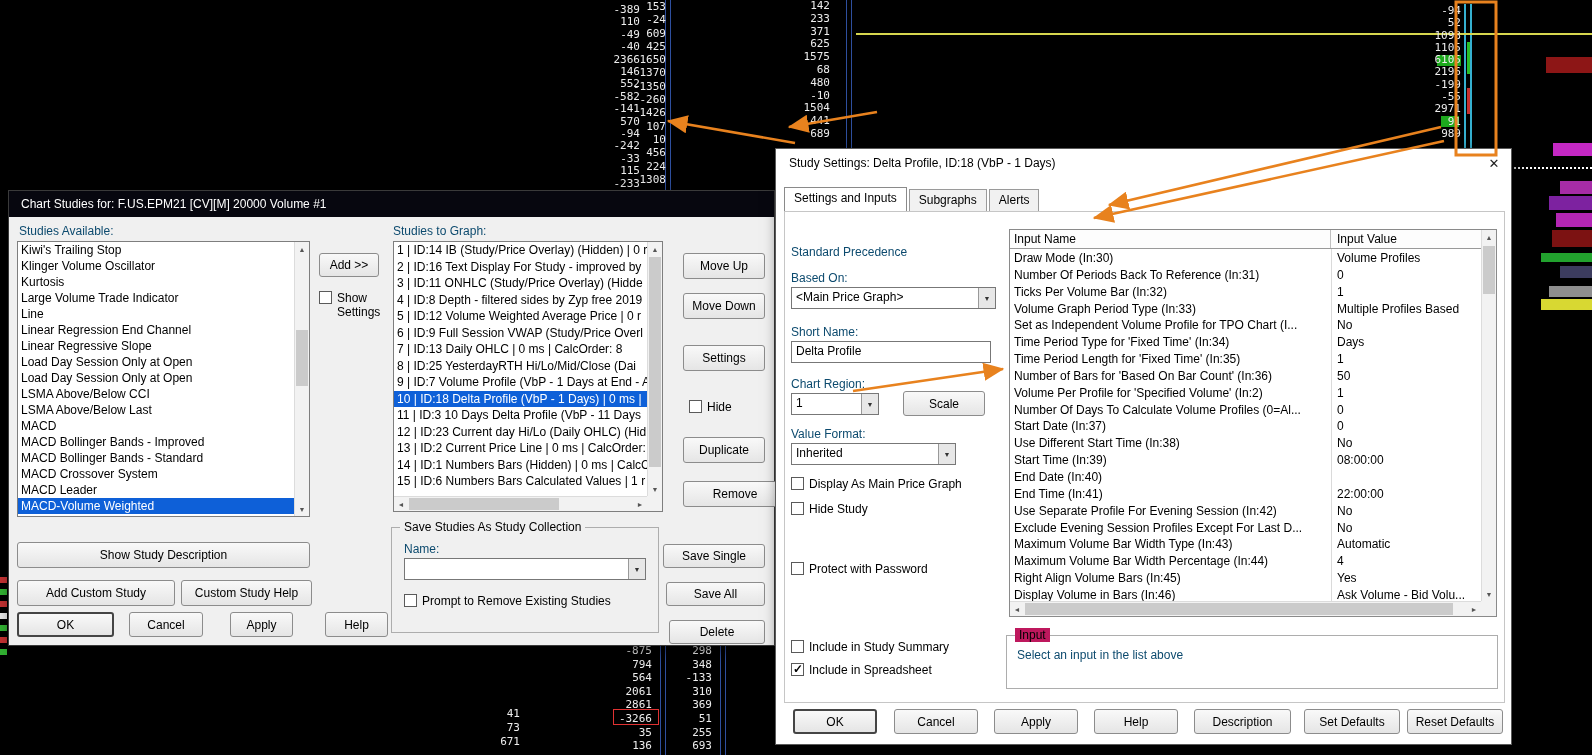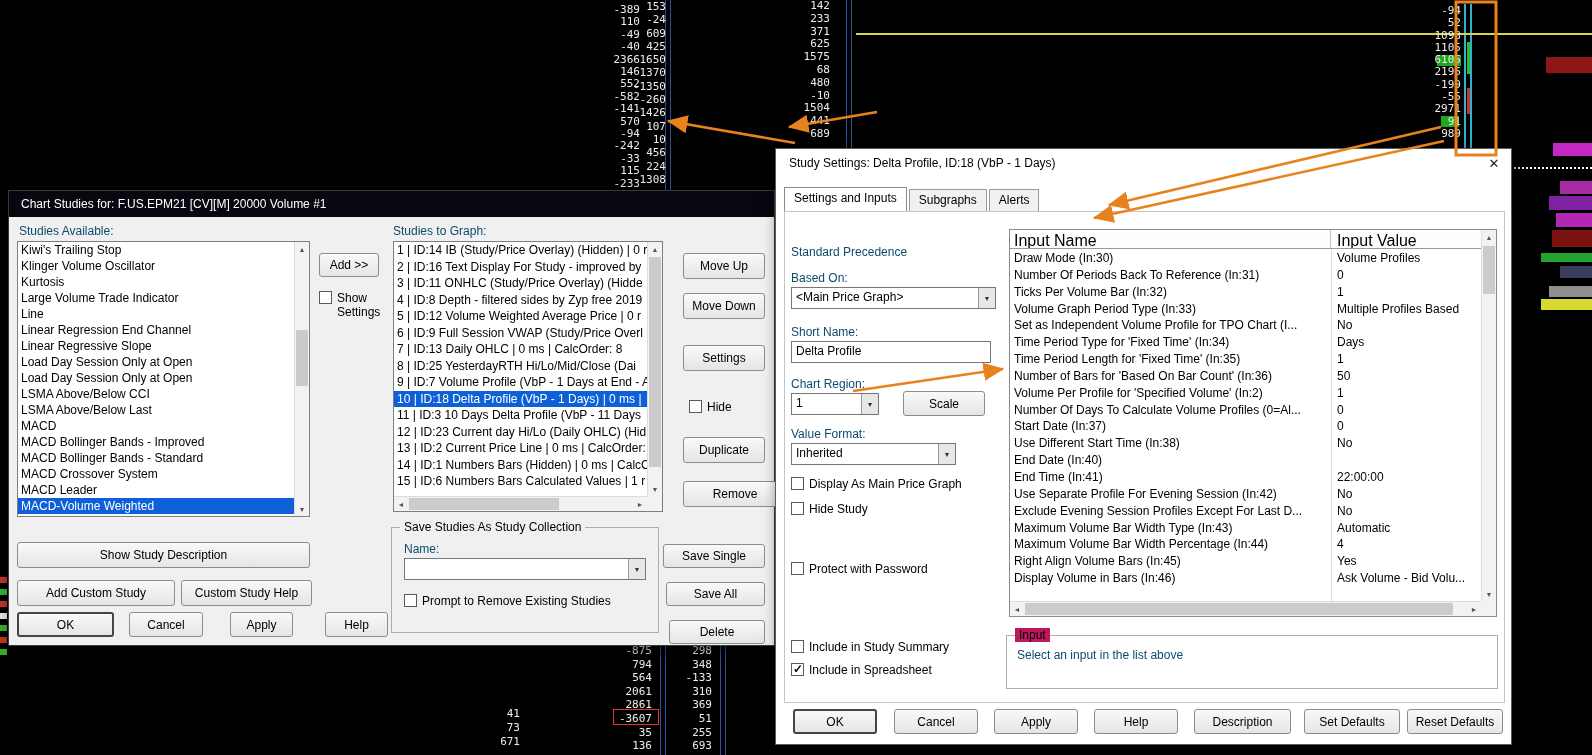--- a/index.html
+++ b/index.html
@@ -50,21 +50,21 @@
 #cs-dlg .gb-title{background:#f0f0f0}
 #ss-dlg .gb-title{background:#be185d}
 .tabs{position:absolute;display:flex;align-items:flex-end}
 .tab{font-size:12px;padding:3px 9px 4px;border:1px solid #9a9a9a;border-bottom:none;background:#f1f1f1;margin-right:2px;color:#000}
 .tab.active{background:#fff;padding-bottom:6px;border-color:#8a8a8a}
 .frame{position:absolute;border:1px solid #c6c6c6}
 .x-icon{position:absolute;font-size:13px;color:#222;width:16px;height:16px;display:flex;align-items:center;justify-content:center}
 .x-icon::after{content:"✕"}
 .ss-title{position:absolute;font-size:12px;color:#000;white-space:nowrap}
 #inputs-table{position:absolute;background:#fff;border:1px solid #8a8a8a}
-.thead{position:absolute;left:0;top:0;right:15px;height:19px;display:flex;border-bottom:1px solid #9a9a9a;font-size:16px;background:#fdfdfd}
+.thead{position:absolute;left:0;top:0;right:15px;height:19px;display:flex;border-bottom:1px solid #9a9a9a;font-size:12px;background:#fdfdfd}
 .th-name{width:321px;padding:2px 4px;border-right:1px solid #c0c0c0;overflow:hidden;white-space:nowrap}
 .th-val{flex:1;padding:2px 6px;overflow:hidden;white-space:nowrap}
 #table-rows{position:absolute;left:0;top:20px;right:15px;bottom:15px;overflow:hidden}
 .trow{display:flex;height:16.85px;line-height:16.8px;font-size:12px}
 .tname{width:321px;padding:0 4px;overflow:hidden;white-space:nowrap;flex:none}
 .tval{flex:1;padding:0 6px;overflow:hidden;white-space:nowrap}
 .colsep{position:absolute;left:321px;top:19px;bottom:15px;width:1px;background:#dadada}
 .corner{position:absolute;right:0;bottom:0;width:15px;height:15px;background:#f2f2f2}
 </style>
 </head>
@@ -169,21 +169,21 @@
         <div>41</div>
         <div>73</div>
         <div>671</div>
       </div>
       <div class="numcol" style="left: 572px; top: 644px; line-height: 13.6px;">
         <div>-875</div>
         <div>794</div>
         <div>564</div>
         <div>2061</div>
         <div>2861</div>
-        <div>-3607</div>
+        <div>-3266</div>
         <div>35</div>
         <div>136</div>
       </div>
       <div class="numcol" style="left: 632px; top: 644px; line-height: 13.6px;">
         <div>298</div>
         <div>348</div>
         <div>-133</div>
         <div>310</div>
         <div>369</div>
         <div>51</div>
@@ -405,20 +405,24 @@
           </div>
           <div class="trow">
             <div class="tname">Start Date  (In:37)</div>
             <div class="tval">0</div>
           </div>
           <div class="trow">
             <div class="tname">Use Different Start Time  (In:38)</div>
             <div class="tval">No</div>
           </div>
           <div class="trow">
+            <div class="tname">Start Time  (In:39)</div>
+            <div class="tval">08:00:00</div>
+          </div>
+          <div class="trow">
             <div class="tname">End Date  (In:40)</div>
             <div class="tval"></div>
           </div>
           <div class="trow">
             <div class="tname">End Time  (In:41)</div>
             <div class="tval">22:00:00</div>
           </div>
           <div class="trow">
             <div class="tname">Use Separate Profile For Evening Session  (In:42)</div>
             <div class="tval">No</div>

